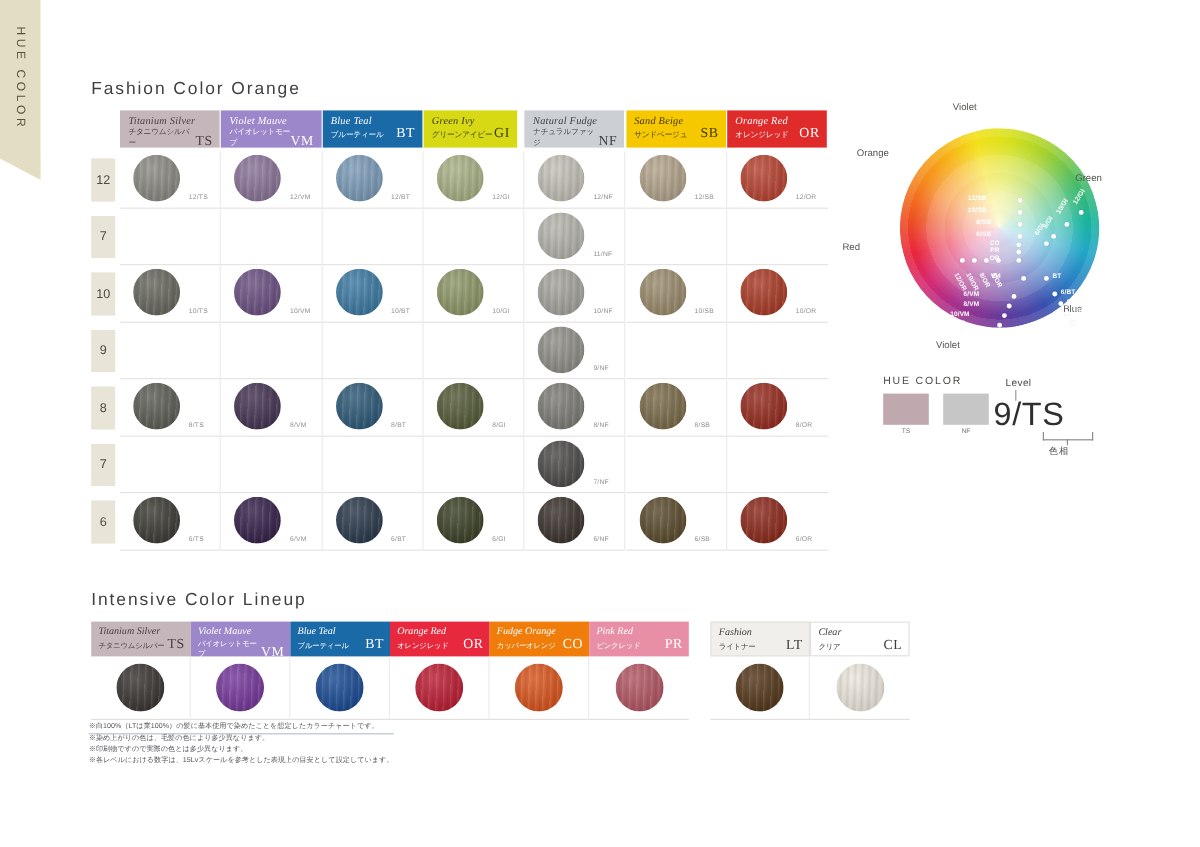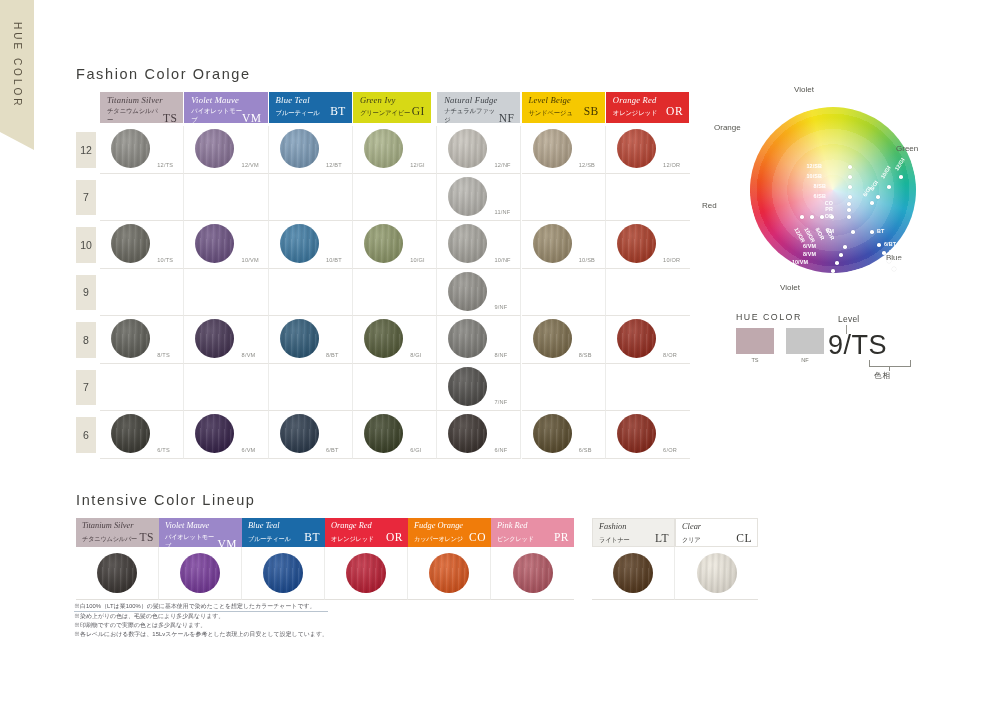--- a/index.html
+++ b/index.html
@@ -218,21 +218,21 @@
       </div>
     </div>
     <div class="fx-head" style="left: 361.2px; width: 83.3px; background: rgb(204, 208, 212); color: rgb(62, 66, 71);">
       <span class="en">Natural Fudge</span>
       <div class="jp-row">
         <span class="jp">ナチュラルファッジ</span>
         <span class="code">NF</span>
       </div>
     </div>
     <div class="fx-head" style="left: 445.5px; width: 83.3px; background: rgb(246, 200, 0); color: rgb(68, 56, 0);">
-      <span class="en">Level Beige</span>
+      <span class="en">Sand Beige</span>
       <div class="jp-row">
         <span class="jp">サンドベージュ</span>
         <span class="code">SB</span>
       </div>
     </div>
     <div class="fx-head" style="left: 529.8px; width: 83.3px; background: rgb(224, 43, 43); color: rgb(255, 255, 255);">
       <span class="en">Orange Red</span>
       <div class="jp-row">
         <span class="jp">オレンジレッド</span>
         <span class="code">OR</span>

